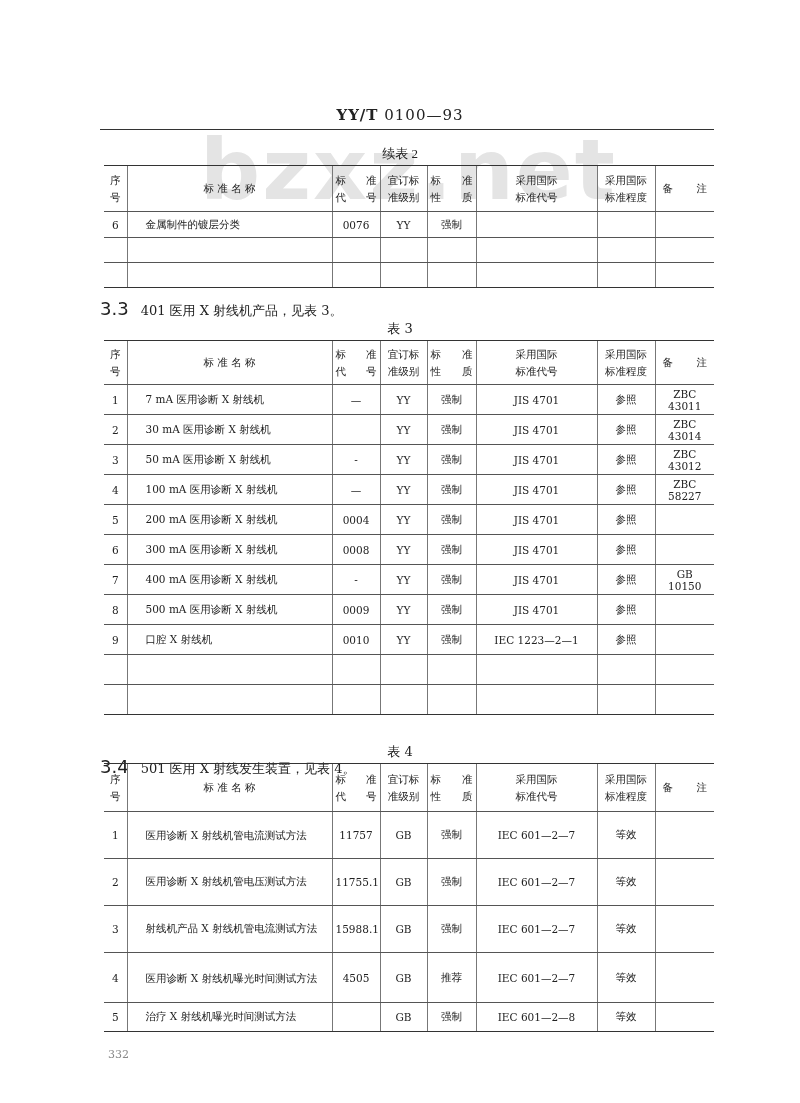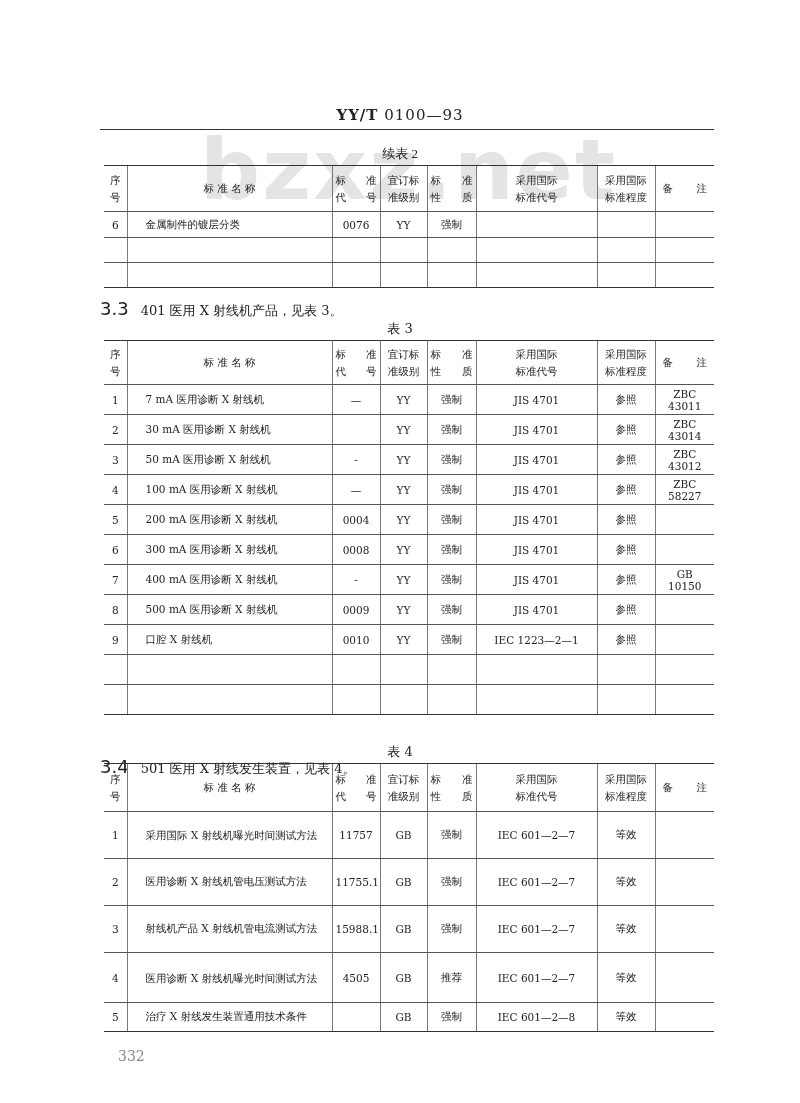--- a/index.html
+++ b/index.html
@@ -14,21 +14,21 @@
   .section { position:absolute; left:100px; font-size:13px; z-index:1; }
   .section .num { font-family:"DejaVu Sans","Liberation Sans",sans-serif; font-size:18px; margin-right:12px; }
   table.std { position:absolute; left:104px; width:610px; border-collapse:collapse; table-layout:fixed; font-size:10.5px; z-index:1; }
   table.std th, table.std td { border-bottom:1px solid #555; border-left:1px solid #777; padding:0 3px; text-align:center; vertical-align:middle; font-weight:normal; }
   table.std tr:first-child th { border-top:1.5px solid #333; }
   table.std th:first-child, table.std td:first-child { border-left:none; }
   table.std tr:last-child td { border-bottom:1.5px solid #333; }
   table.std td.name { text-align:left; padding-left:18px; }
   table.std th { line-height:17px; font-size:10.5px; }
   .spread { display:flex; justify-content:space-between; }
-  .page-num { position:absolute; left:118px; top:1048px; font-size:14px; color:#888; z-index:1; }
+  .page-num { position:absolute; left:108px; top:1048px; font-size:11px; color:#888; z-index:1; }
 </style>
 </head>
 <body>
 
 <div class="watermark">bzxz.net</div>
 
 <div class="doc-header">
   <b>YY/T</b>
   <span>0100—93</span>
 </div>
@@ -357,21 +357,21 @@
         </th>
     <th>
           <div class="spread" style="padding:0 4px">
             <span>备</span>
             <span>注</span>
           </div>
         </th>
   </tr>
   <tr style="height:47px">
     <td>1</td>
-        <td class="name" style="line-height:18px">采用国际 X 射线机曝光时间测试方法</td>
+        <td class="name" style="line-height:18px">医用诊断 X 射线机管电流测试方法</td>
         <td>11757</td>
         <td>GB</td>
         <td>强制</td>
         <td>IEC 601—2—7</td>
         <td>等效</td>
         <td></td>
   </tr>
   <tr style="height:47px">
     <td>2</td>
         <td class="name">医用诊断 X 射线机管电压测试方法</td>
@@ -397,21 +397,21 @@
         <td class="name" style="line-height:18px">医用诊断 X 射线机曝光时间测试方法</td>
         <td>4505</td>
         <td>GB</td>
         <td>推荐</td>
         <td>IEC 601—2—7</td>
         <td>等效</td>
         <td></td>
   </tr>
   <tr style="height:29px">
     <td>5</td>
-        <td class="name">治疗 X 射线发生装置通用技术条件</td>
+        <td class="name">治疗 X 射线机曝光时间测试方法</td>
         <td></td>
         <td>GB</td>
         <td>强制</td>
         <td>IEC 601—2—8</td>
         <td>等效</td>
         <td></td>
   </tr>
 </tbody>
   </table>
 

